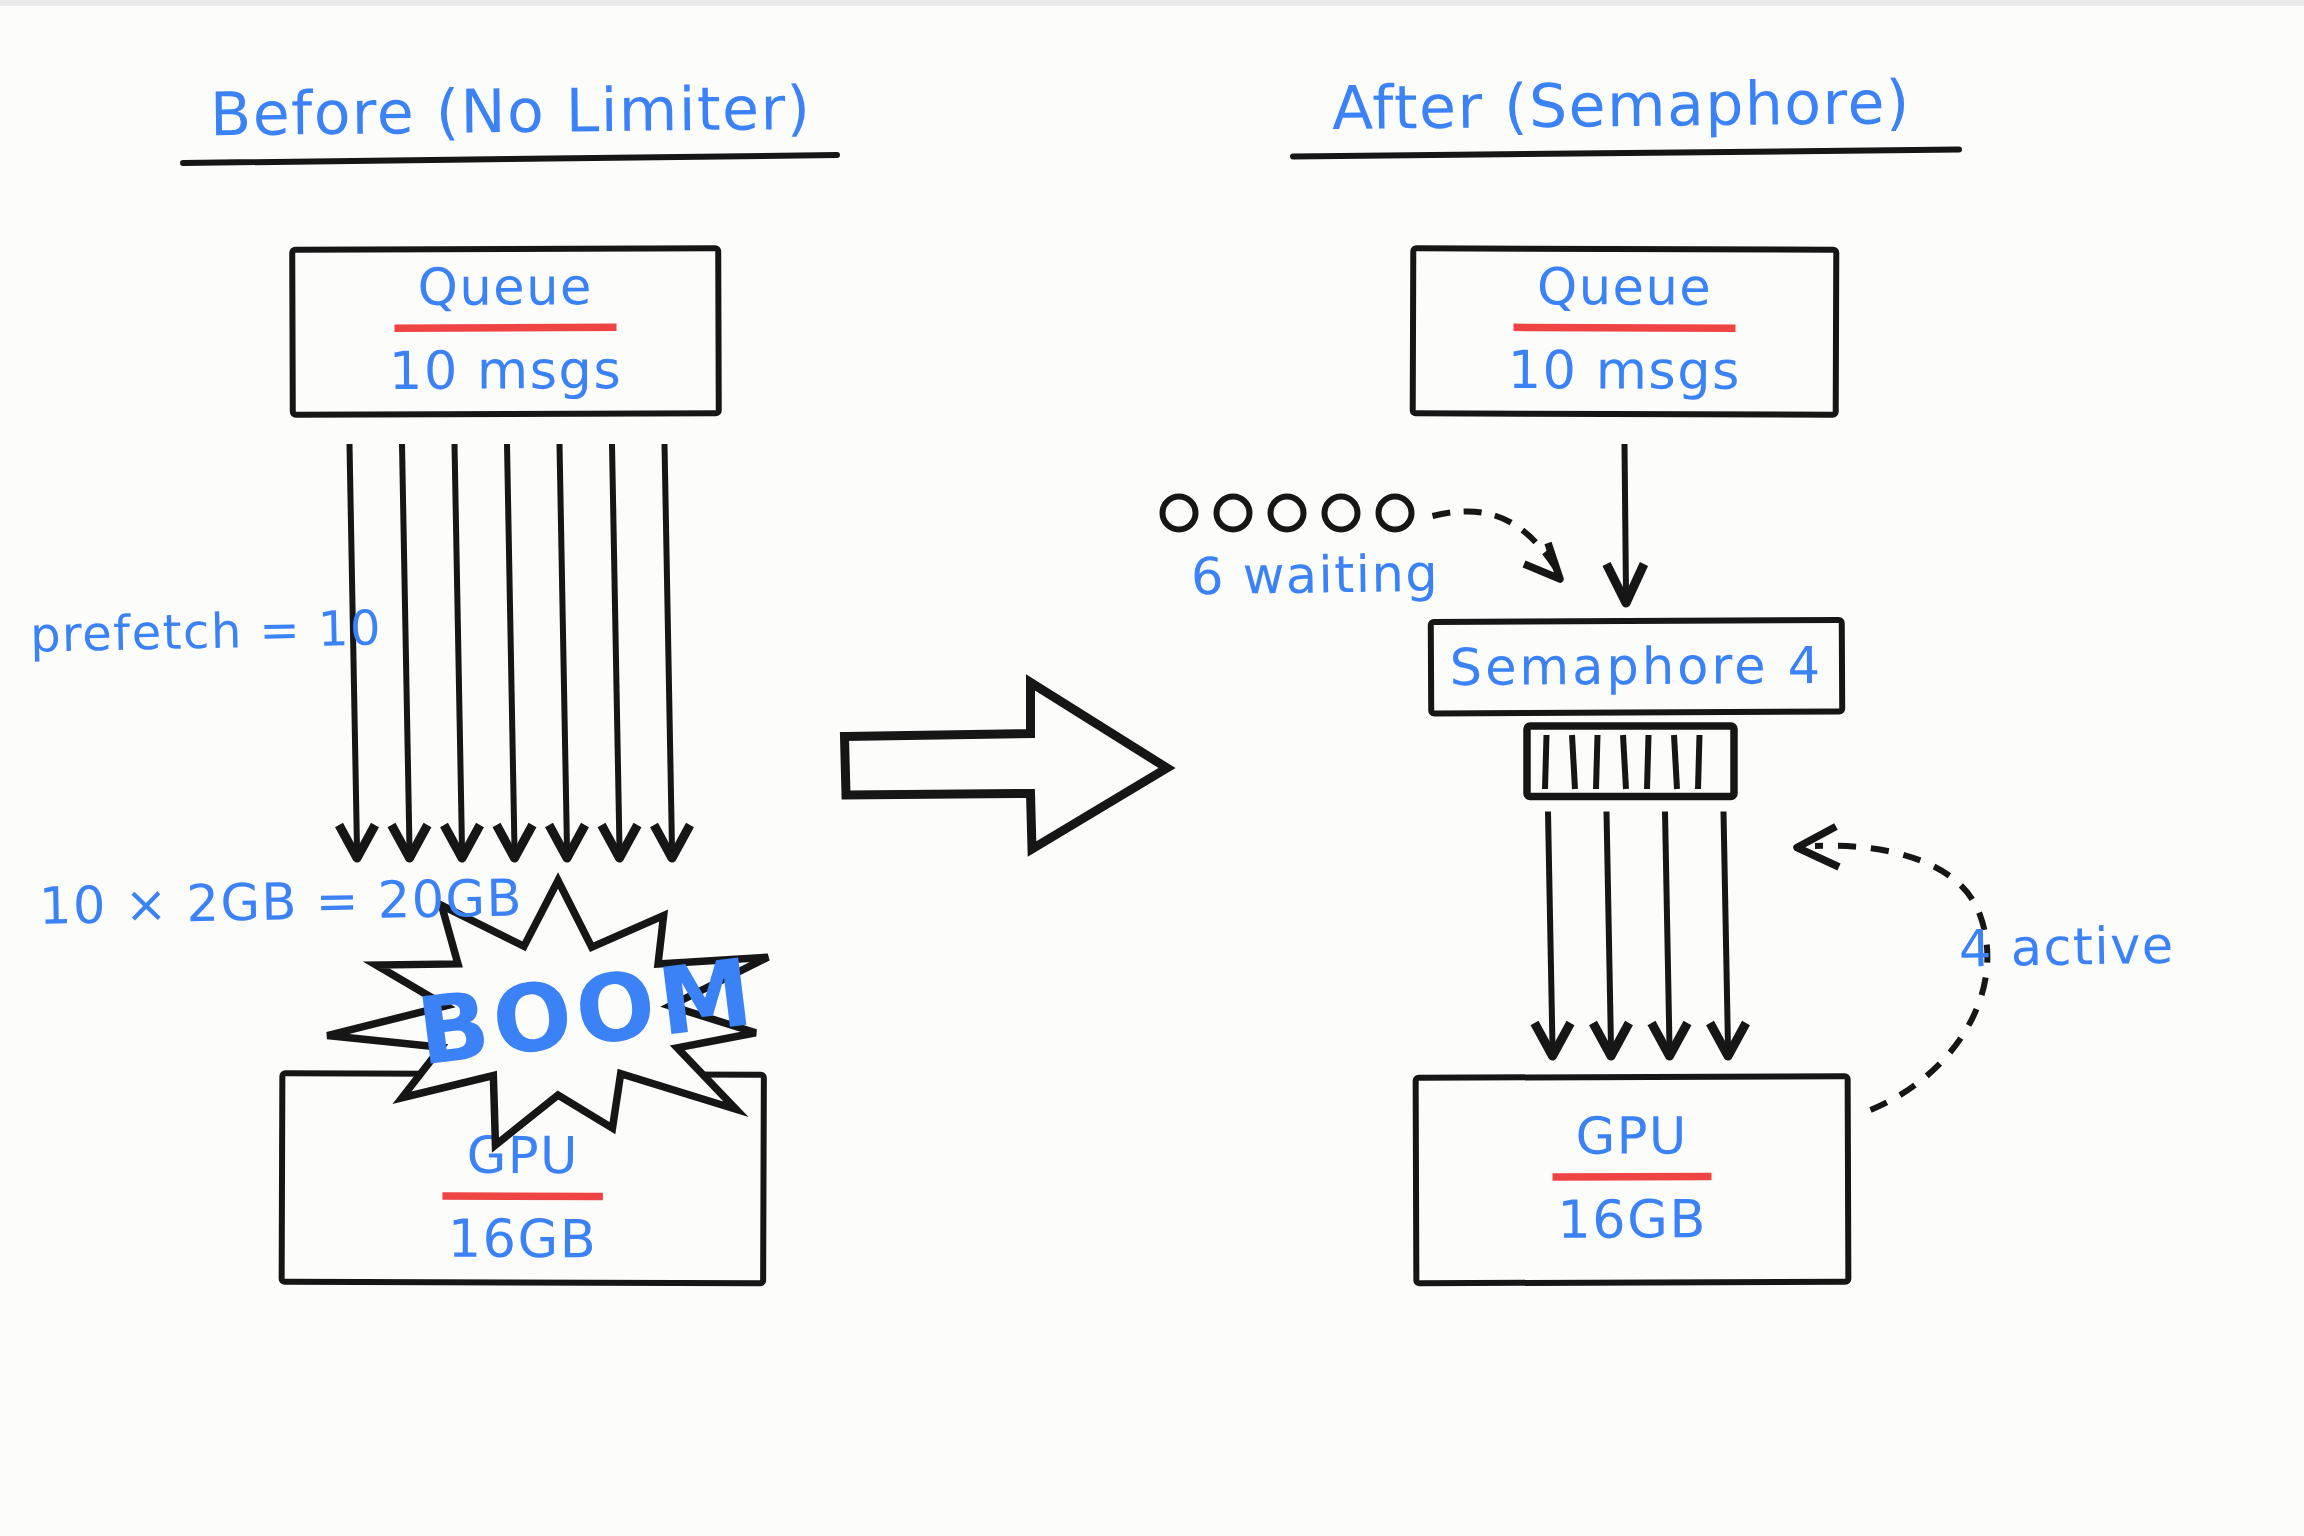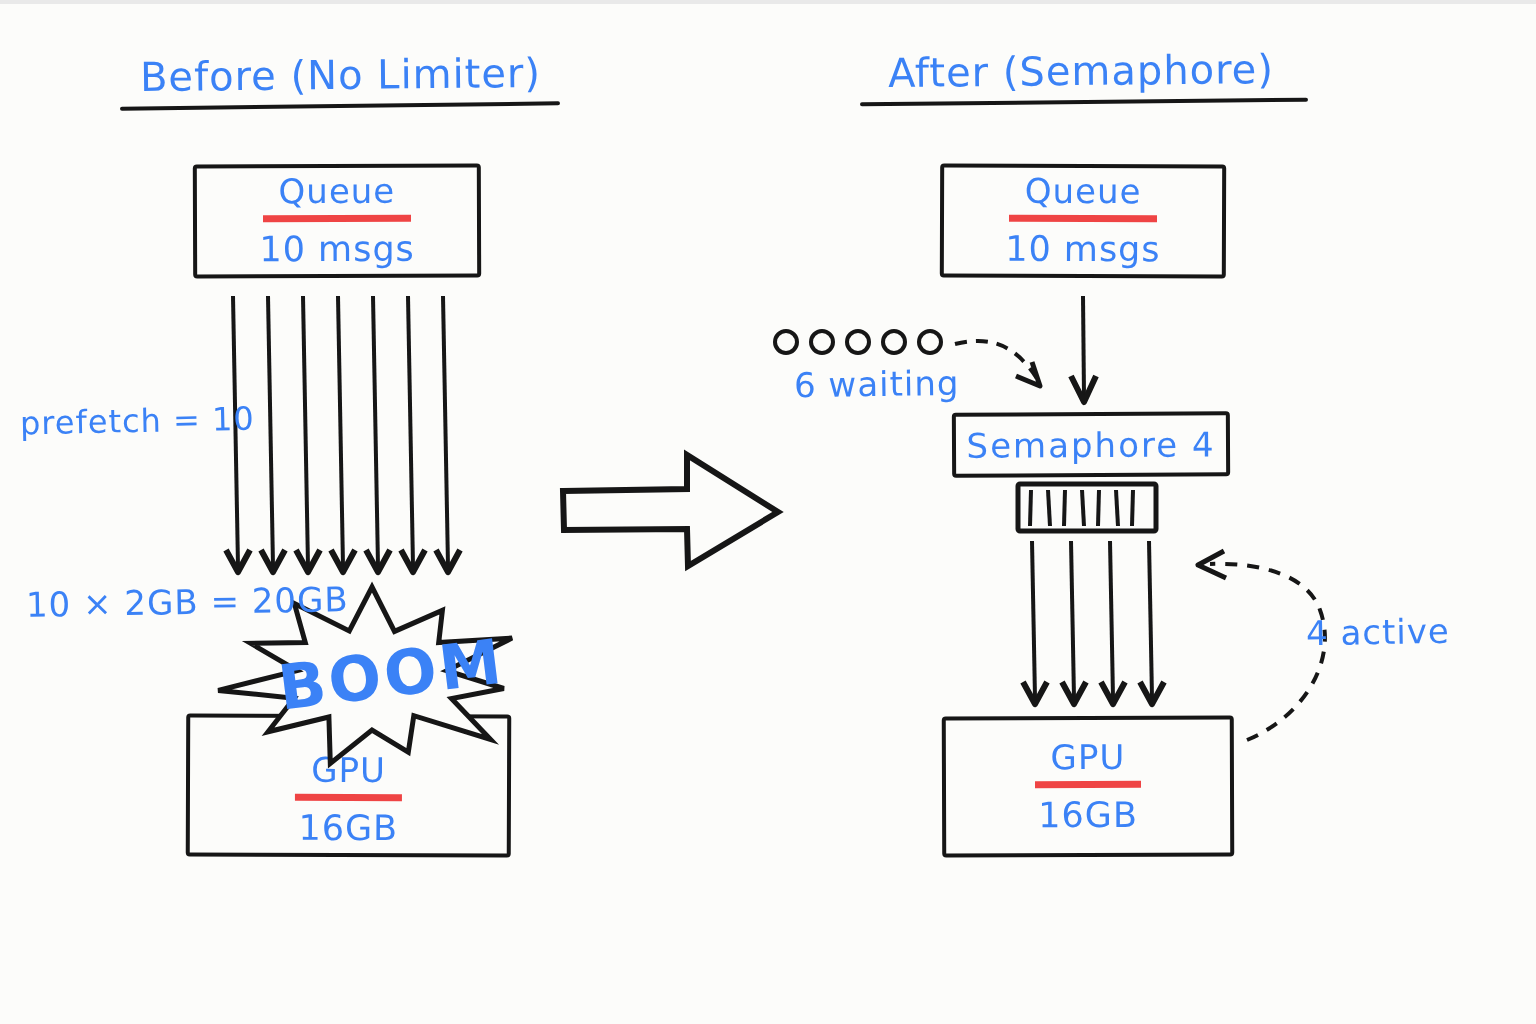--- a/index.html
+++ b/index.html
@@ -12,21 +12,21 @@
   .title{
     font-size:40px;letter-spacing:1px;white-space:nowrap;
     transform:rotate(-0.6deg);
   }
   .hline{position:absolute;background:#161616;height:4px;border-radius:2px;}
   .box{
     position:absolute;border:4px solid #161616;border-radius:4px;
     display:flex;flex-direction:column;align-items:center;justify-content:center;
     background:transparent;text-align:center;
   }
-  .box .bt{font-size:34px;letter-spacing:1px;border-bottom:7px solid #ef4444;padding:0 16px 5px;line-height:1.1;}
+  .box .bt{font-size:34px;letter-spacing:1px;border-bottom:5px solid #ef4444;padding:0 16px 5px;line-height:1.1;}
   .box .bs{font-size:35px;letter-spacing:1px;margin-top:8px;line-height:1.1;}
   .lbl{font-size:32px;letter-spacing:1px;white-space:nowrap;}
   .semtext{font-size:34px;letter-spacing:2px;white-space:nowrap;}
   #boom-text{
     font-size:62px;font-weight:bold;letter-spacing:3px;
     transform:rotate(-7deg);z-index:7;
   }
   #shapes{position:absolute;left:0;top:0;z-index:5;pointer-events:none;}
   .txt{z-index:6;}
 </style>

